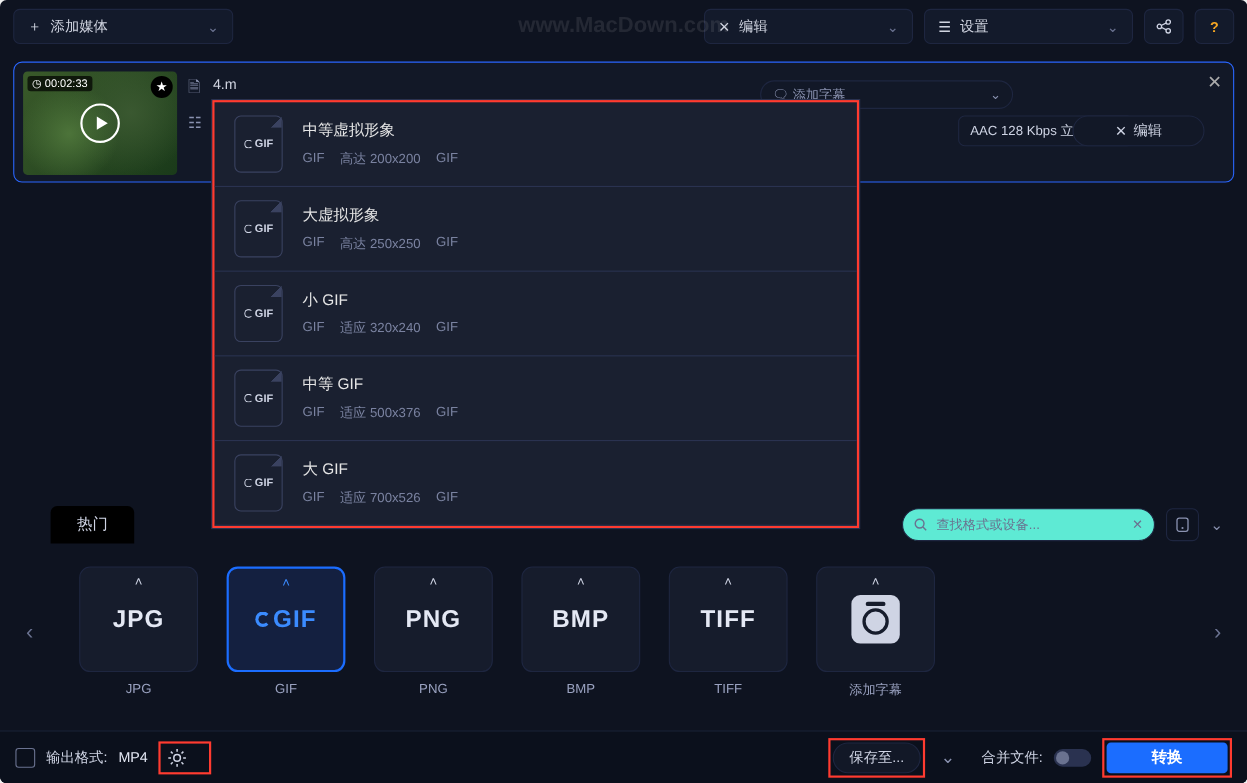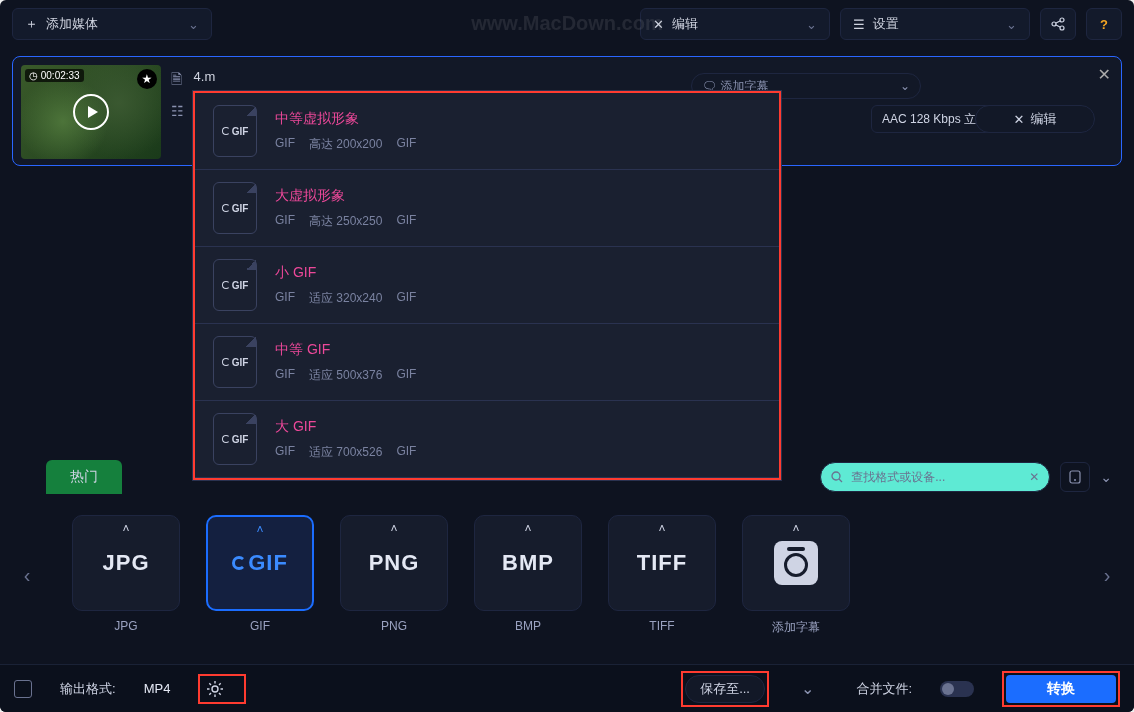--- a/index.html
+++ b/index.html
@@ -45,25 +45,25 @@
 .sub-dd { width: 230px; height: 26px; position: absolute; right: 200px; top: 16px; background: #121827; border: 1px solid #1e2640; border-radius: 13px; color: #8a92b0; font-size: 12px; display:flex; align-items:center; padding:0 10px;}
 .sub-dd .chev{margin-left:auto;}
 
 .popup { position: absolute; left: 192px; top: 90px; width: 590px; background: #1a2030; border: 1px solid #2a3250; z-index: 50; }
 .popup-inner { border: 2px solid #ff3b30; max-height: 410px; overflow: hidden; }
 .popup-item { display: flex; align-items: center; gap: 18px; padding: 12px 18px; border-bottom: 1px solid #2a3250; cursor: pointer; }
 .gif-badge { width: 44px; height: 52px; border: 1px solid #3a4260; border-radius: 6px; display: flex; align-items: center; justify-content: center; color: #cfd4e4; font-size: 10px; font-weight: bold; position: relative; }
 .gif-badge::before { content:""; position:absolute; top:0; right:0; width:10px; height:10px; background: linear-gradient(135deg, transparent 50%, #3a4260 50%); }
 .gif-badge .g { display:flex; align-items:center; gap:2px; }
 .gif-badge .c { width:8px; height:8px; border:1.5px solid #cfd4e4; border-radius:50%; border-right-color:transparent; }
-.popup-txt .t1 { color: #ec4899; font-size: 14px; margin-bottom: 8px; }
+.popup-txt .t1 { color: #e5e5e5; font-size: 14px; margin-bottom: 8px; }
 .popup-txt .t2 { color: #7a82a0; font-size: 12px; display: flex; gap: 14px; }
 
 .tabs-row { position: absolute; left: 46px; top: 460px; display: flex; gap: 20px; }
-.tab { color: #cfd4e4; font-size: 14px; padding: 8px 24px; background: #15803d; border-radius: 6px 6px 0 0; }
+.tab { color: #cfd4e4; font-size: 14px; padding: 8px 24px; background: #000000; border-radius: 6px 6px 0 0; }
 
 .search-row { position: absolute; right: 22px; top: 462px; display: flex; align-items: center; gap: 10px; }
 .search-box { width: 230px; height: 30px; background: #5eead4; border: 1px solid #1e2640; border-radius: 15px; display: flex; align-items: center; padding: 0 10px; color: #6a7290; font-size: 12px; gap: 8px; }
 .search-box .sx { margin-left: auto; }
 .device-btn { width: 30px; height: 30px; border: 1px solid #1e2640; border-radius: 6px; display: flex; align-items: center; justify-content: center; color: #8a92b0; }
 .expand-chev { color: #8a92b0; font-size: 14px; }
 
 .formats { position: absolute; left: 12px; right: 12px; top: 500px; height: 150px; display: flex; align-items: center; }
 .fmt-nav { width: 30px; color: #6a7290; font-size: 20px; text-align: center; cursor: pointer; }
 .fmt-list { flex: 1; display: flex; gap: 26px; padding: 0 30px; align-items: flex-start; }
@@ -72,21 +72,21 @@
 .fmt-box.sel { border: 2px solid #1b6dff; background: #142040; }
 .fmt-box .chev-up { position: absolute; top: 6px; color: #cfd4e4; font-size: 12px; }
 .fmt-box.sel .chev-up { color: #3b8bff; }
 .fmt-label { font-size: 22px; font-weight: 800; letter-spacing: 1px; }
 .fmt-box.sel .fmt-label { color: #3b8bff; }
 .fmt-name { color: #9aa2c0; font-size: 12px; }
 .cam-icon { width: 44px; height: 44px; background: #cfd4e4; border-radius: 8px; position: relative; }
 .cam-icon::before { content:""; position:absolute; top:6px; left:50%; transform:translateX(-50%); width:18px; height:4px; background:#161c2c; border-radius:2px;}
 .cam-icon::after { content:""; position:absolute; bottom:8px; left:50%; transform:translateX(-50%); width:18px; height:18px; border:3px solid #161c2c; border-radius:50%;}
 
-.bottom { position: absolute; left: 0; right: 0; bottom: 0; height: 48px; background: #0b101c; border-top: 1px solid #1a2236; display: flex; align-items: center; padding: 0 14px; gap: 28px; }
+.bottom { position: absolute; left: 0; right: 0; bottom: 0; height: 48px; background: #0b101c; border-top: 1px solid #1a2236; display: flex; align-items: center; padding: 0 14px; gap: 10px; }
 .doc-ic { width:18px; height:18px; border:1px solid #6a7290; border-radius:3px; position:relative;}
 .doc-ic::after{content:"";position:absolute;bottom:2px;left:3px;font-size:6px;}
 .out-label { color: #cfd4e4; font-size: 13px; }
 .out-val { color: #e4e8f4; font-size: 13px; font-weight: 400; }
 .gear-box { border: 2px solid #ff3b30; padding: 4px 20px 4px 6px; display: flex; align-items: center; }
 .gear { color: #cfd4e4; }
 .save-box { border: 2px solid #ff3b30; padding: 2px; }
 .save-btn { height: 28px; background: #121827; border: 1px solid #1e2640; border-radius: 14px; color: #cfd4e4; font-size: 13px; padding: 0 14px; display: flex; align-items: center; }
 .save-chev { color: #8a92b0; margin-left: 4px; }
 .merge-label { color: #cfd4e4; font-size: 13px; margin-left: 14px; }

